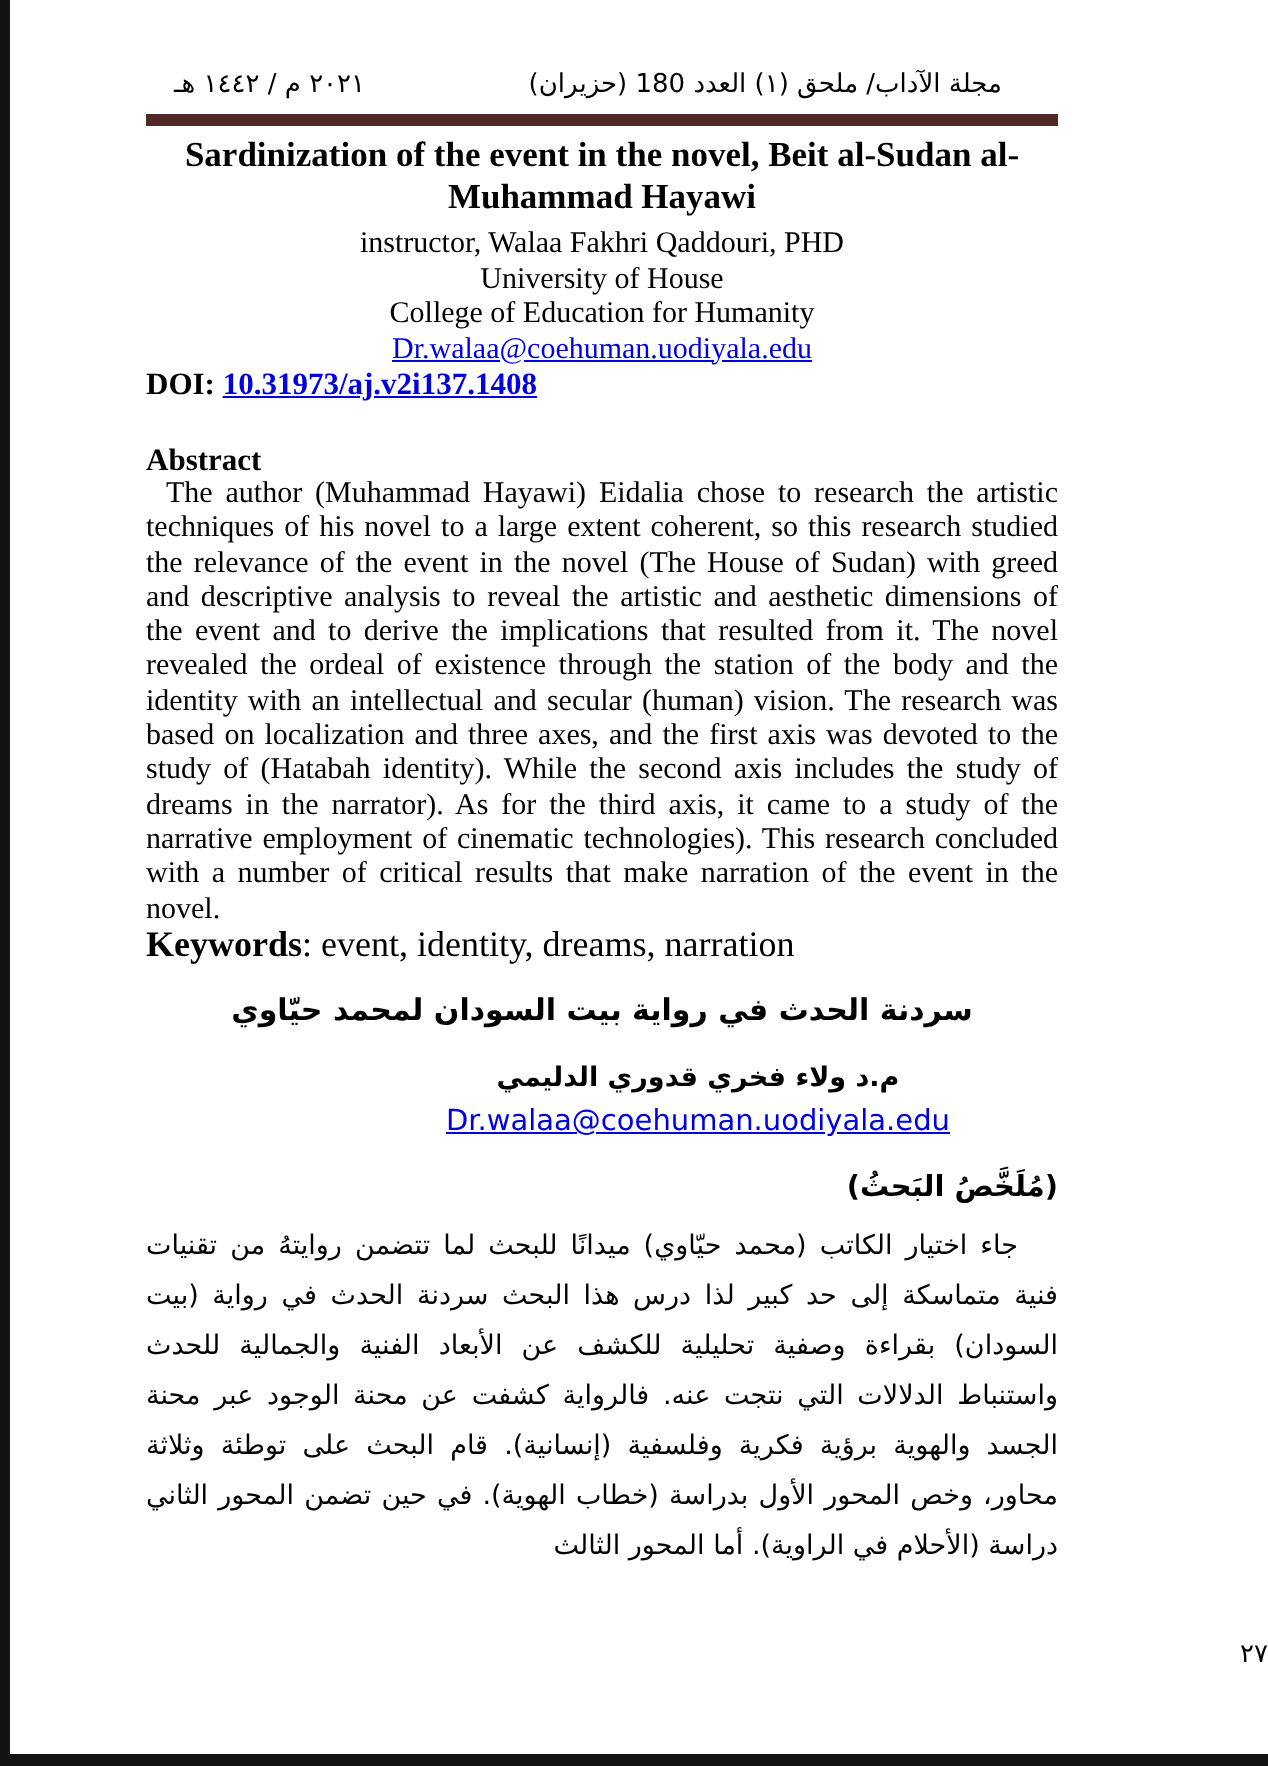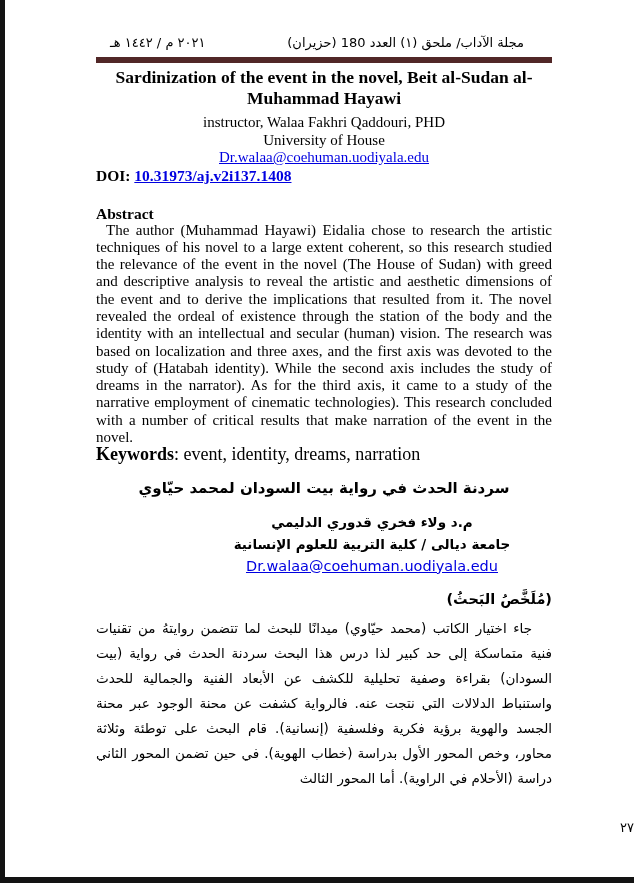--- a/index.html
+++ b/index.html
@@ -7,21 +7,21 @@
   body {
     position:relative;
     background:#ffffff;
     color:#000;
     font-family:"Liberation Serif", serif;
     overflow:hidden;
   }
   .edge-left   { position:absolute; left:0; top:0; width:5px; height:100%; background:var(--edge,#131313); z-index:9; }
   .edge-bottom { position:absolute; left:0; bottom:0; width:100%; height:6px; background:var(--edge,#131313); z-index:9; }
 
-  .content { position:absolute; left:96px; top:34px; width:456px; }
+  .content { position:absolute; left:73px; top:34px; width:456px; }
 
   .hdr {
     display:flex; justify-content:space-between; align-items:flex-end;
     font-family:"DejaVu Sans", sans-serif;
     font-size:13px; line-height:17px;
   }
   .hdr-date { padding-left:14px; }
   .hdr-journal { padding-right:28px; }
   .rule { height:6px; background:var(--rule,#512727); margin-top:6px; }
 
@@ -83,39 +83,39 @@
     <div class="rule"></div>
 
     <h1 class="en-title">
       <span class="tl">Sardinization of the event in the novel, Beit al-Sudan al-</span>
       <span class="tl">Muhammad Hayawi</span>
     </h1>
 
     <div class="author-block">
       <div>instructor, Walaa Fakhri Qaddouri, PHD</div>
       <div>University of House</div>
+      <div>College of Education for Humanity</div>
       <div><a class="link">Dr.walaa@coehuman.uodiyala.edu</a></div>
     </div>
 
     <div class="doi">
       <span>DOI: </span><a class="link">10.31973/aj.v2i137.1408</a>
     </div>
 
     <div class="abstract-head">Abstract</div>
     <p class="abstract">The author (Muhammad Hayawi) Eidalia chose to research the artistic techniques of his novel to a large extent coherent, so this research studied the relevance of the event in the novel (The House of Sudan) with greed and descriptive analysis to reveal the artistic and aesthetic dimensions of the event and to derive the implications that resulted from it. The novel revealed the ordeal of existence through the station of the body and the identity with an intellectual and secular (human) vision. The research was based on localization and three axes, and the first axis was devoted to the study of (Hatabah identity). While the second axis includes the study of dreams in the narrator). As for the third axis, it came to a study of the narrative employment of cinematic technologies). This research concluded with a number of critical results that make narration of the event in the novel.</p>
     <p class="keywords">
       <span class="kw-label">Keywords</span><span>: event, identity, dreams, narration</span>
     </p>
 
     <div class="ar">
       <div class="ar-title">سردنة الحدث في رواية بيت السودان لمحمد حيّاوي</div>
 
       <div class="ar-author-block">
         <div class="ar-b">م.د ولاء فخري قدوري الدليمي</div>
-        <div class="ar-b">جامعة ديالى / كلية التربية للعلوم الإنسانية</div>
         <div><a class="link" dir="ltr">Dr.walaa@coehuman.uodiyala.edu</a></div>
       </div>
 
       <div class="ar-summary-head">(مُلَخَّصُ البَحثُ)</div>
       <p class="ar-body">جاء اختيار الكاتب (محمد حيّاوي) ميدانًا للبحث لما تتضمن روايتهُ من تقنيات فنية متماسكة إلى حد كبير لذا درس هذا البحث سردنة الحدث في رواية (بيت السودان) بقراءة وصفية تحليلية للكشف عن الأبعاد الفنية والجمالية للحدث واستنباط الدلالات التي نتجت عنه. فالرواية كشفت عن محنة الوجود عبر محنة الجسد والهوية برؤية فكرية وفلسفية (إنسانية). قام البحث على توطئة وثلاثة محاور، وخص المحور الأول بدراسة (خطاب الهوية). في حين تضمن المحور الثاني دراسة (الأحلام في الراوية). أما المحور الثالث</p>
     </div>
 
   </div>
 
   <div class="page-num">٢٧</div>

